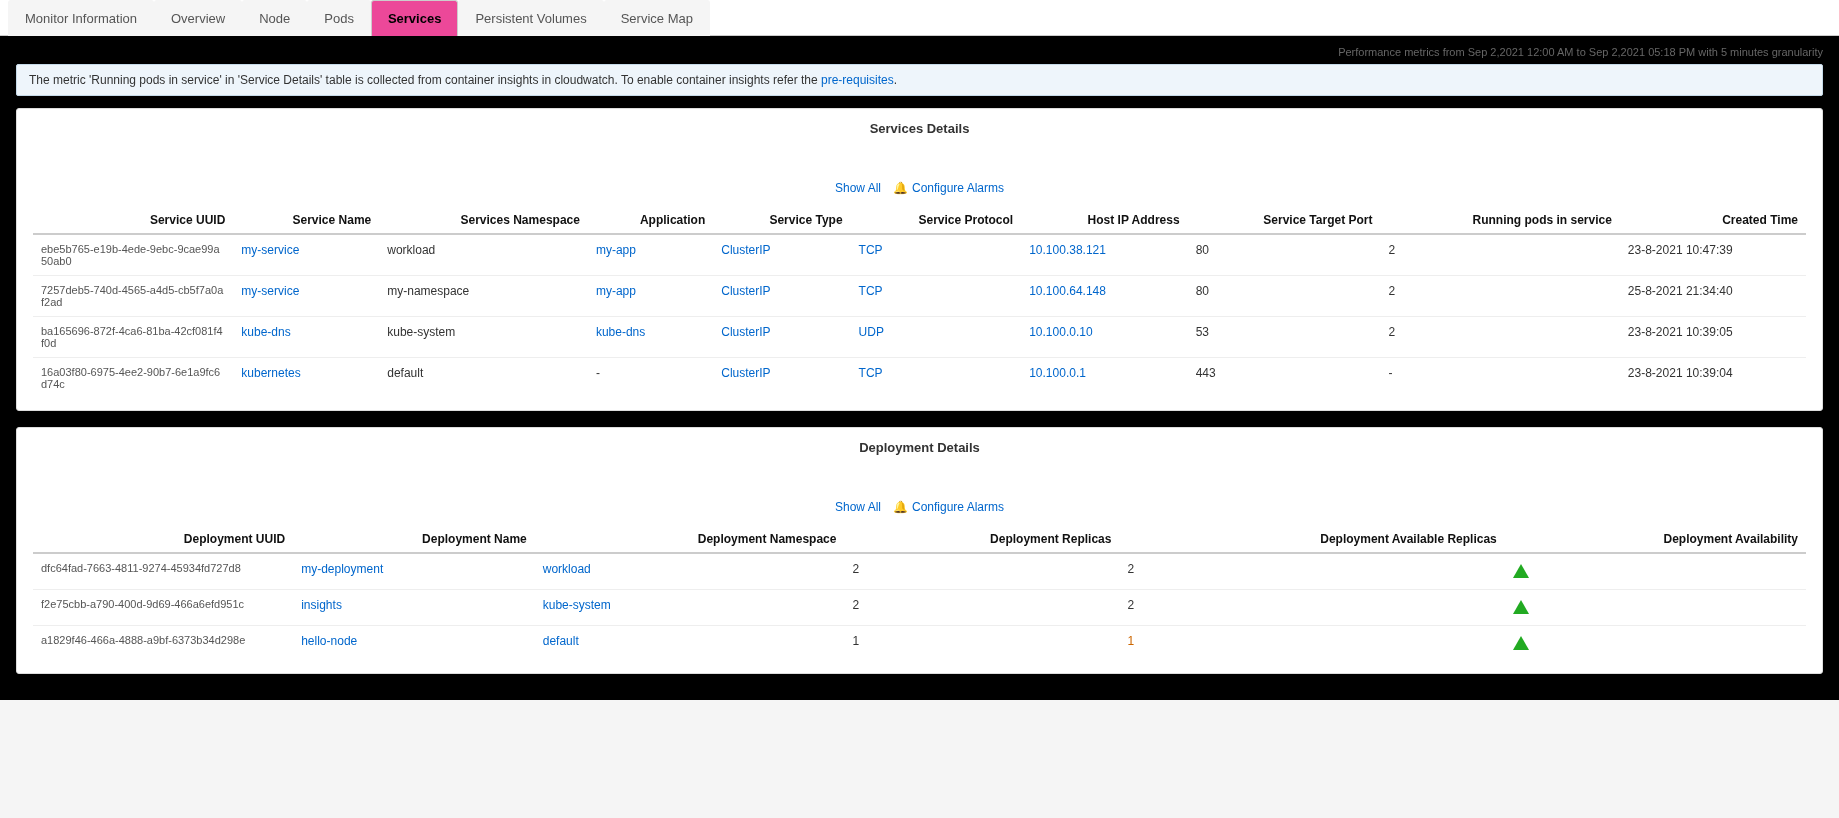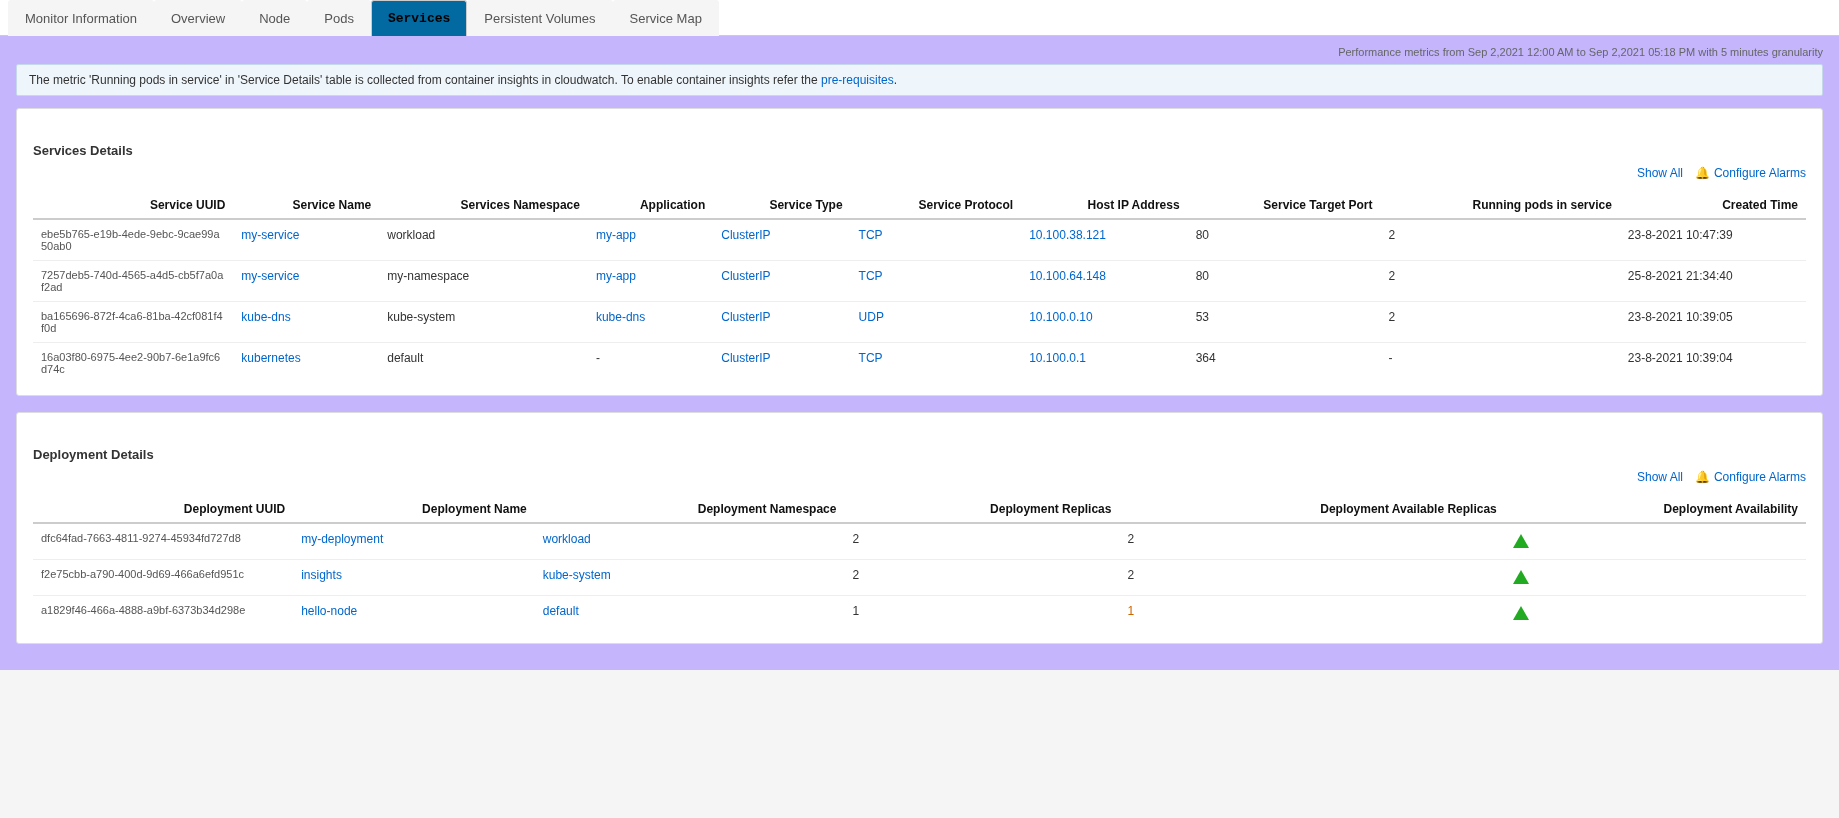--- a/index.html
+++ b/index.html
@@ -12,29 +12,28 @@
       cursor: pointer;
       border: 1px solid transparent;
       border-bottom: none;
       margin-bottom: -1px;
       font-size: 13px;
       color: #555;
       background: #f5f5f5;
       border-radius: 3px 3px 0 0;
     }
     .tab.active {
-      background: #0369a1;
+      background: #ec4899;
       border-color: #ccc;
       color: #000;
       font-weight: bold;
-      font-family: Liberation Mono, monospace;
-    }
-
-    
-    .main-content { padding: 10px 16px; background: #c4b5fd; }
+    }
+
+    
+    .main-content { padding: 10px 16px; background: #000000; }
 
     
     .perf-line {
       text-align: right;
       font-size: 11px;
       color: #666;
       margin-bottom: 6px;
     }
 
     
@@ -56,20 +55,21 @@
       border-radius: 3px;
       margin-bottom: 16px;
       padding: 12px 16px;
     }
 
     .card-header {
       display: flex;
       justify-content: space-between;
       align-items: center;
       margin-bottom: 12px;
+      flex-direction: column;
     }
     .card-title { font-weight: bold; font-size: 13px; }
     .card-actions { display: flex; align-items: center; gap: 12px; margin-top: 45px; }
     .show-all-link { color: #0066cc; text-decoration: none; font-size: 12px; }
     .configure-alarms {
       display: flex; align-items: center; gap: 4px;
       color: #0066cc; text-decoration: none; font-size: 12px; cursor: pointer;
     }
     .bell-icon { color: #e05; font-size: 12px; }
 
@@ -203,21 +203,21 @@
     </td>
     <td>default</td>
     <td>
       -
     </td>
     <td><a href="#" class="link-blue">ClusterIP</a></td>
     <td><a href="#" class="link-blue">TCP</a></td>
     <td>
       <a href="#" class="link-blue">10.100.0.1</a>
     </td>
-    <td>364</td>
+    <td>443</td>
     <td>-</td>
     <td>23-8-2021 10:39:04</td>
   </tr>
         </tbody>
     </table>
   </div>
 
   <div class="card">
     <div class="card-header">
       <span class="card-title">Deployment Details</span>

